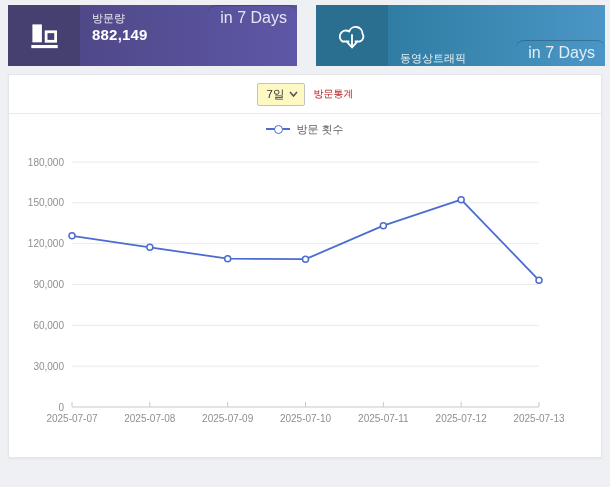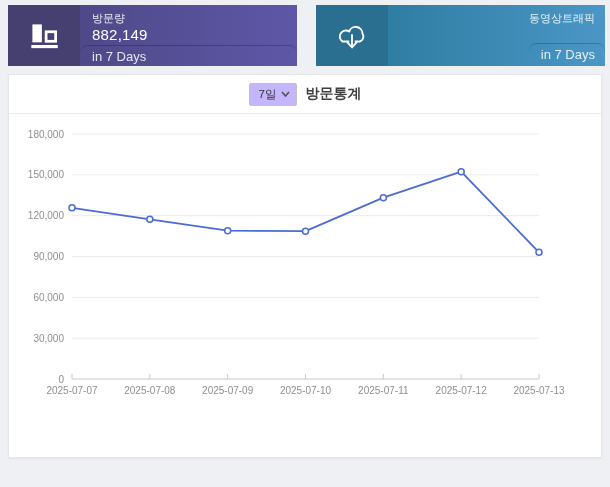--- a/index.html
+++ b/index.html
@@ -5,38 +5,38 @@
   html,body{margin:0;padding:0;}
   body{
     width:610px;height:487px;position:relative;overflow:hidden;
     background:#eef0f4;
     font-family:"Liberation Sans","DejaVu Sans",sans-serif;
   }
   
   .cards-row{position:absolute;top:5px;left:8px;display:flex;gap:19px;}
   .card{width:289px;height:61px;display:flex;overflow:hidden;}
   .card-icon{width:72px;flex:0 0 72px;display:flex;align-items:center;justify-content:center;}
-  .card-body{flex:1;display:flex;flex-direction:column;color:#fff;}
+  .card-body{flex:1;display:flex;color:#fff;}
   .card-main{flex:1;padding:7px 10px 0 12px;line-height:1.25;}
   .card-label{font-size:11px;color:rgba(255,255,255,0.88);}
-  .card-value{font-size:15px;font-weight:normal;color:#fff;letter-spacing:0.2px;}
+  .card-value{font-size:15px;font-weight:bold;color:#fff;letter-spacing:0.2px;}
   .card-period{border-top:1px solid rgba(0,0,0,0.22);padding:3px 10px 4px 12px;
-    font-size:13px;color:rgba(255,255,255,0.85);border-radius:8px;}
+    font-size:16px;color:rgba(255,255,255,0.85);border-radius:8px;}
   
   .panel{position:absolute;left:8px;top:74px;width:594px;height:384px;
     background:#ffffff;border:1px solid #e4e6ea;box-sizing:border-box;
     box-shadow:0 1px 2px rgba(0,0,0,0.05);}
   .panel-header{height:38px;display:flex;align-items:center;justify-content:center;
     gap:9px;border-bottom:1px solid #e9e9e9;}
-  .period-select{width:48px;height:23px;box-sizing:border-box;background:#c4b5fd;
+  .period-select{width:48px;height:23px;box-sizing:border-box;background:#fef9c3;
     border:1px solid #c2c2c2;border-radius:2px;display:flex;align-items:center;
     justify-content:space-between;padding:0 6px 0 9px;cursor:pointer;
     font-size:11.5px;color:#333;}
   .chev{width:9px;height:6px;display:block;}
-  .panel-title{font-size:14px;font-weight:bold;color:#404040;}
+  .panel-title{font-size:10px;font-weight:normal;color:#b91c1c;}
   .legend{height:26px;margin-top:2px;display:flex;align-items:center;
     justify-content:center;gap:6px;cursor:pointer;}
   .legend-marker{position:relative;width:24px;height:10px;}
   .legend-line{position:absolute;left:0;top:4px;width:24px;height:2px;}
   .legend-dot{position:absolute;left:8px;top:0.5px;width:7px;height:7px;border-radius:50%;
     background:#fff;border:1.5px solid;}
   .legend-label{font-size:11px;color:#5f5f5f;}
   #chart-svg{display:block;margin-top:2px;}
   svg text{font-family:"Liberation Sans","DejaVu Sans",sans-serif;}
 </style>
@@ -85,20 +85,27 @@
   <div class="panel-header">
     <div class="period-select">
       <span>7일</span>
       <svg class="chev" viewBox="0 0 9 6">
         <polyline points="1,1 4.5,5 8,1" fill="none" stroke="#555" stroke-width="1.6"></polyline>
       </svg>
     </div>
     <div class="panel-title">방문통계</div>
   </div>
 
+  <div class="legend">
+    <span class="legend-marker">
+      <span class="legend-line" style="background: rgb(75, 108, 209);"></span>
+        <span class="legend-dot" style="border-color: rgb(75, 108, 209);"></span>
+    </span>
+    <span class="legend-label">방문 횟수</span>
+  </div>
 
   <svg id="chart-svg" width="592" height="300">
       <text x="55" y="266.5" text-anchor="end" fill="#8f8f8f" font-size="10">0</text>
       <line x1="63" y1="222.16666666666669" x2="530" y2="222.16666666666669" stroke="#e9eaee" stroke-width="1"></line>
       <text x="55" y="225.66666666666669" text-anchor="end" fill="#8f8f8f" font-size="10">30,000</text>
       <line x1="63" y1="181.33333333333334" x2="530" y2="181.33333333333334" stroke="#e9eaee" stroke-width="1"></line>
       <text x="55" y="184.83333333333334" text-anchor="end" fill="#8f8f8f" font-size="10">60,000</text>
       <line x1="63" y1="140.5" x2="530" y2="140.5" stroke="#e9eaee" stroke-width="1"></line>
       <text x="55" y="144" text-anchor="end" fill="#8f8f8f" font-size="10">90,000</text>
       <line x1="63" y1="99.66666666666667" x2="530" y2="99.66666666666667" stroke="#e9eaee" stroke-width="1"></line>

